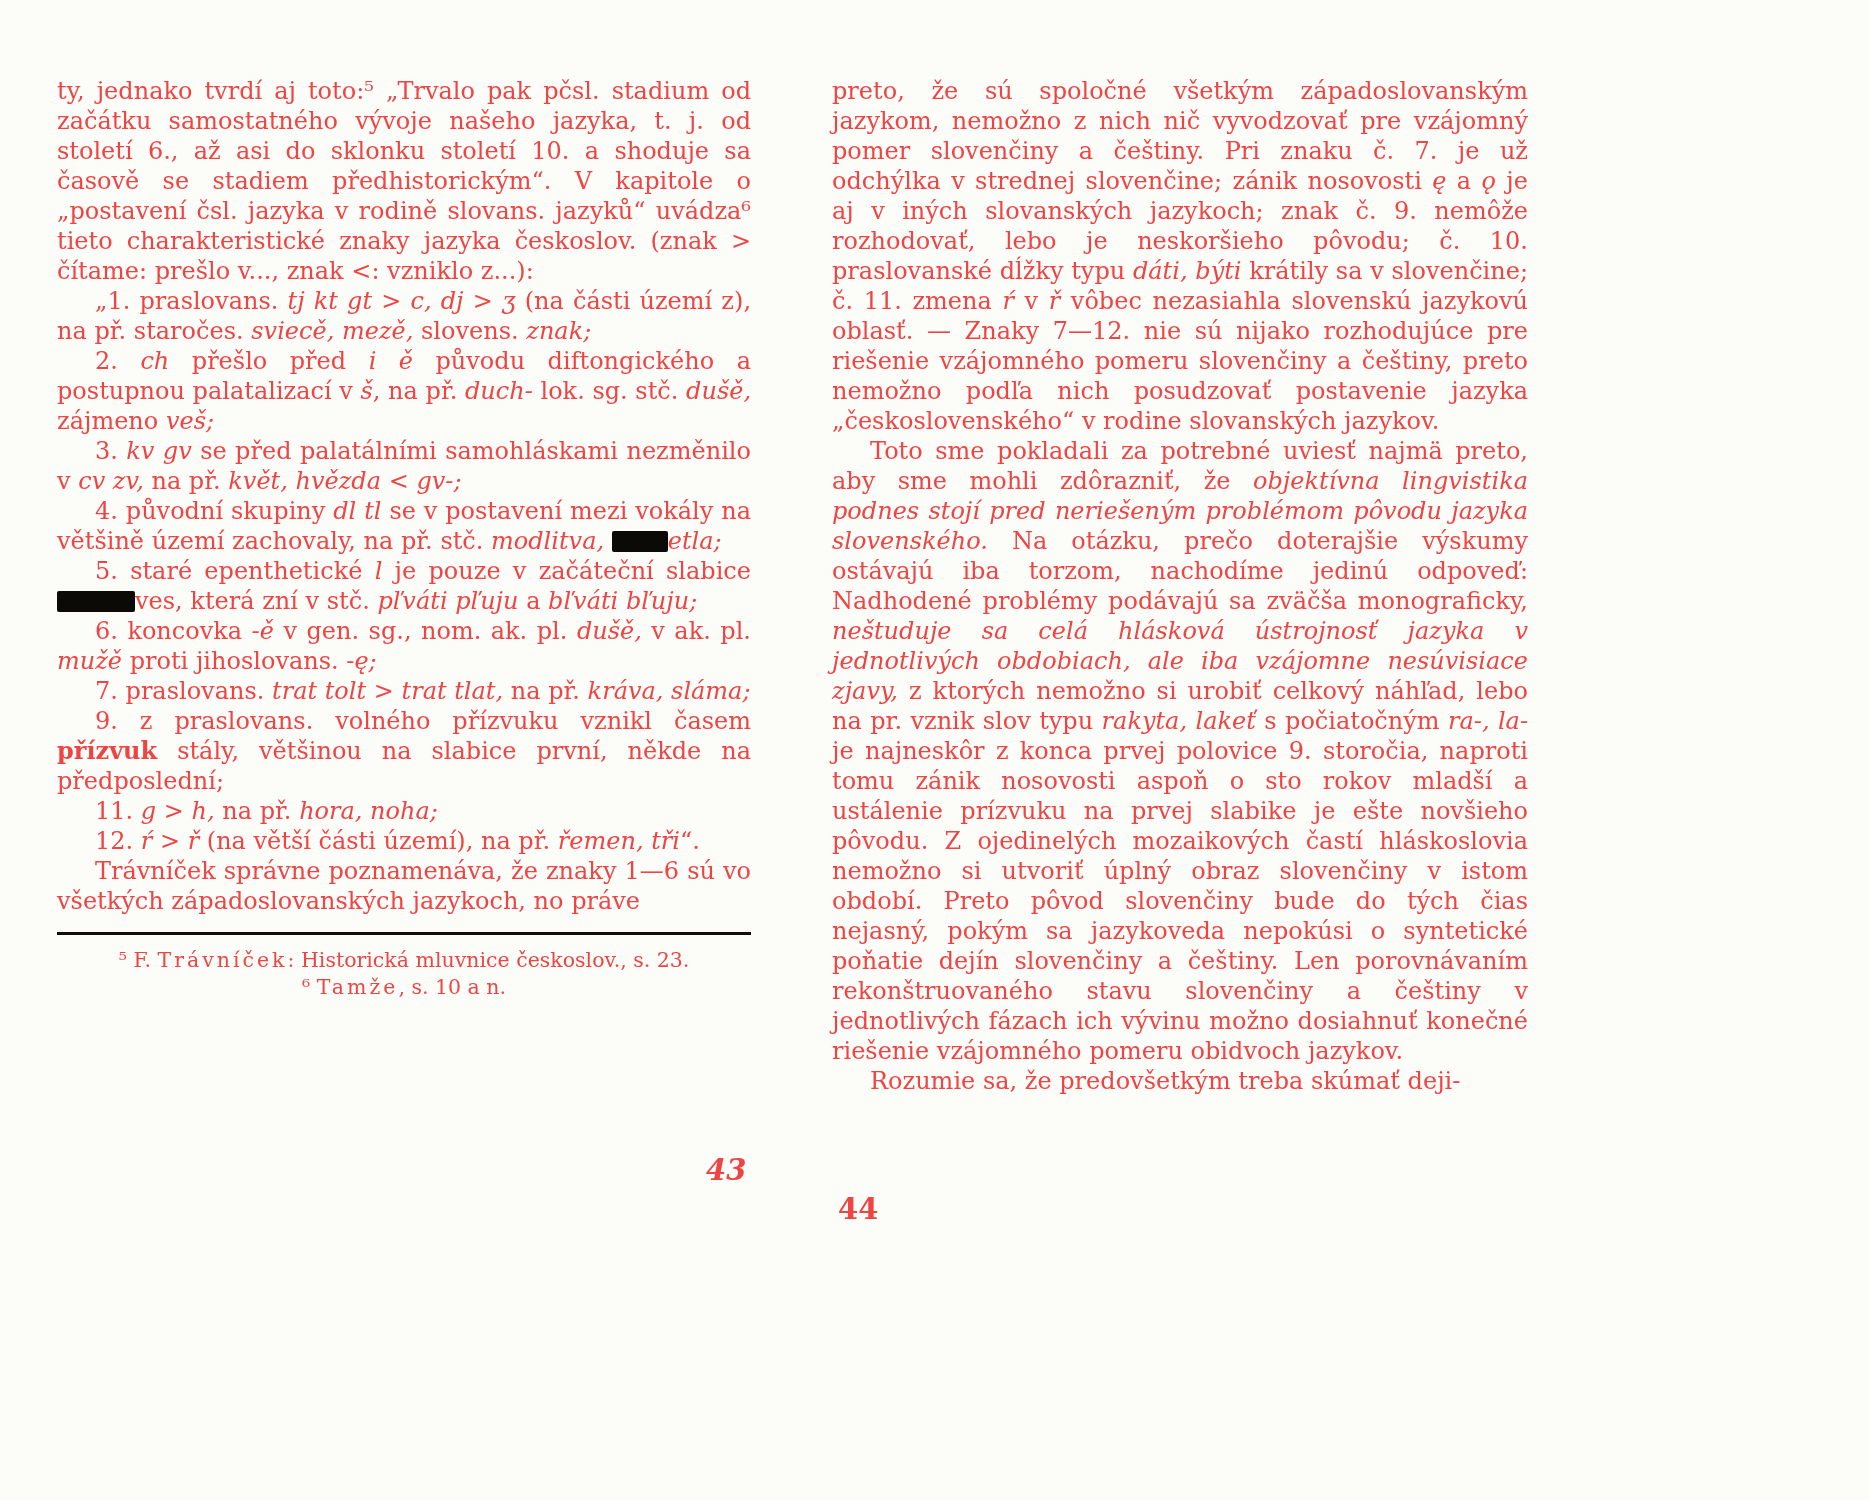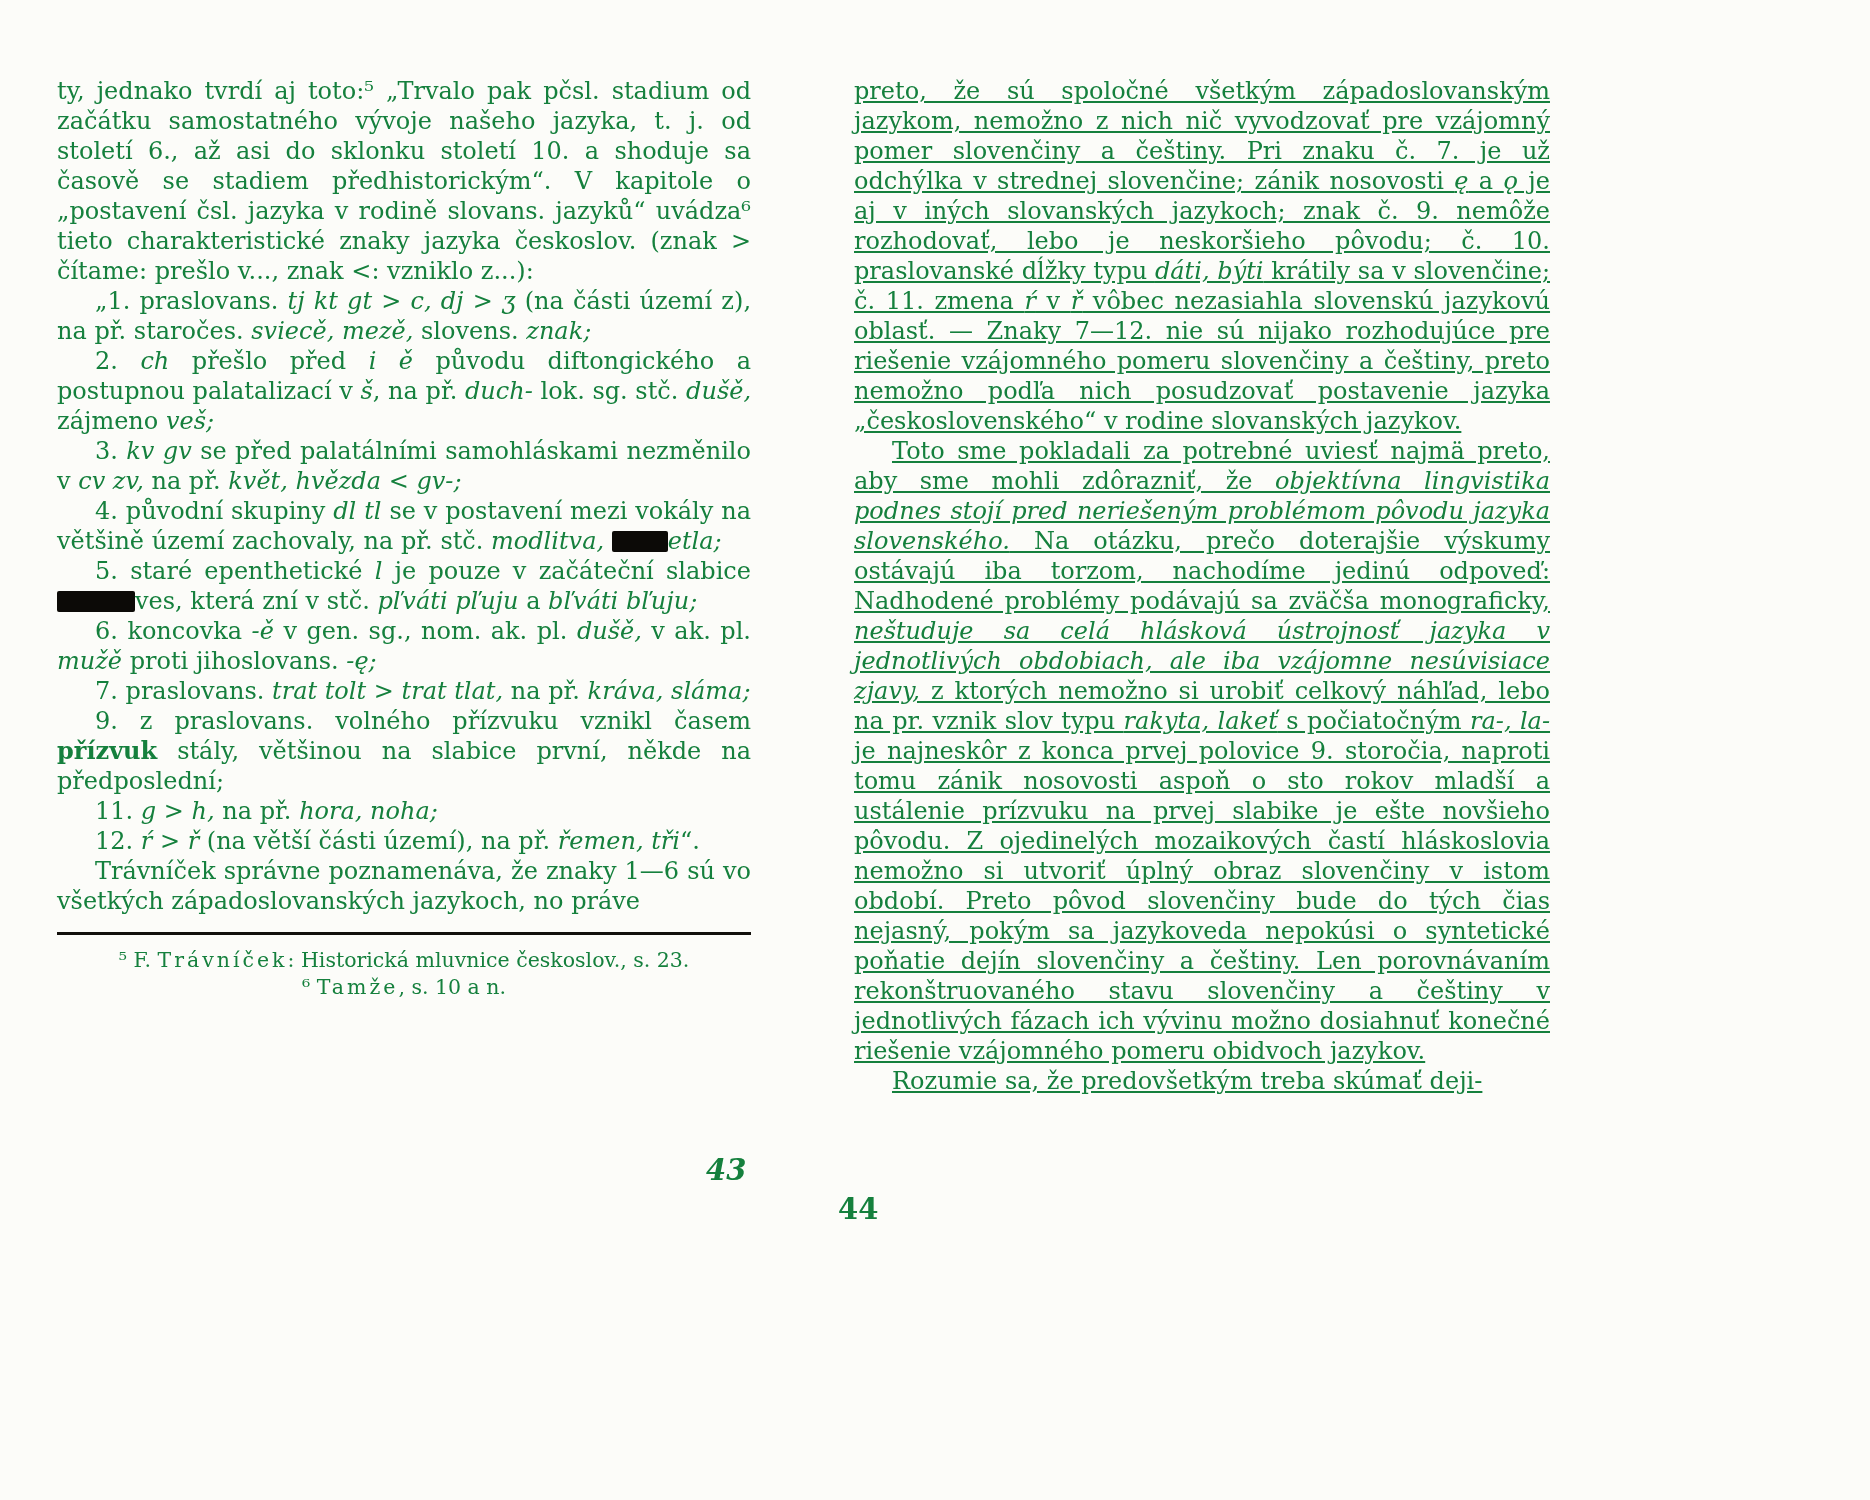--- a/index.html
+++ b/index.html
@@ -3,33 +3,33 @@
 <meta charset="utf-8">
 <style>
   * { margin: 0; padding: 0; box-sizing: border-box; }
   html, body { background: #d8d5cf; }
   .book {
     position: relative;
     width: 1870px;
     height: 1500px;
     background: #fcfcf9;
     font-family: "DejaVu Serif", serif;
-    color: #15803d;
+    color: #ef4444;
     overflow: hidden;
     margin: 0 auto;
   }
   .col {
     position: absolute;
     top: 76px;
     font-size: 24px;
     line-height: 30px;
     text-align: justify;
   }
   .col-left  { left: 57px;  width: 694px; }
-  .col-right { left: 854px; width: 696px; text-decoration: underline; }
+  .col-right { left: 832px; width: 696px; }
   p.para { text-align: justify; }
   p.indent { text-indent: 38px; }
   .it { font-style: italic; }
   .bold { font-weight: bold; }
   .spaced { letter-spacing: 3px; }
   .blot {
     display: inline-block;
     background: #0c0a07;
     height: 21px;
     border-radius: 2px;

